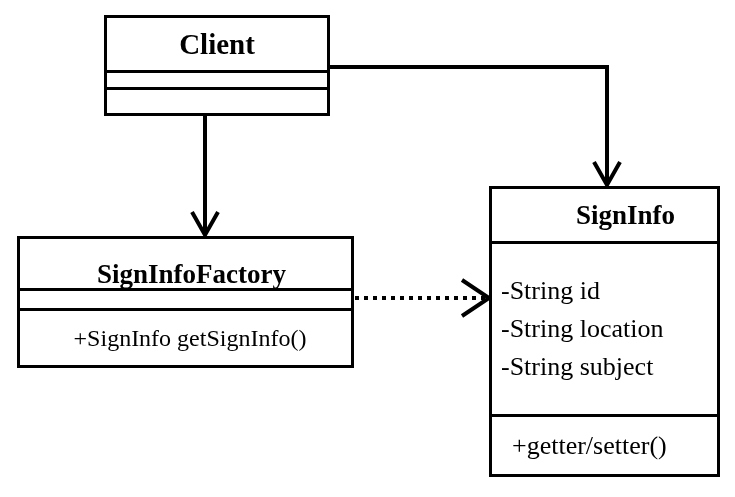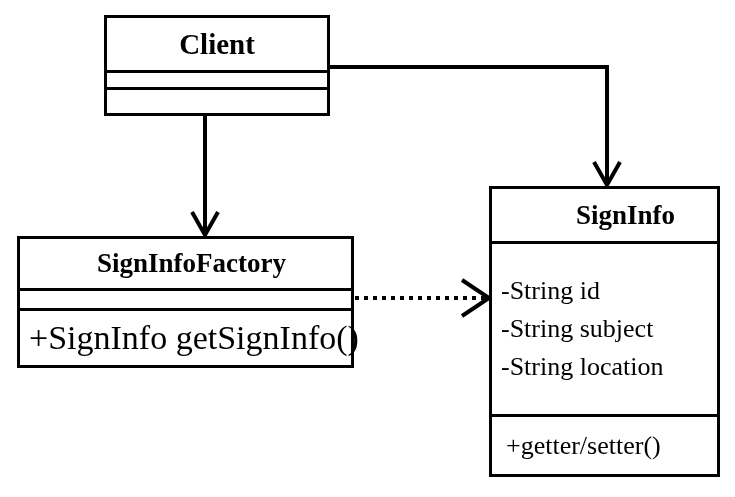--- a/index.html
+++ b/index.html
@@ -65,31 +65,31 @@
 
   
   #factory-class {
     left: 17px;
     top: 236px;
     width: 337px;
     height: 132px;
   }
   #factory-title-compartment {
     height: 52px;
-    justify-content: center;
+    justify-content: flex-end;
     padding-left: 12px;
   }
   #factory-title-compartment .class-title { font-size: 27px; }
   #factory-attributes-compartment { height: 20px; }
   #factory-methods-compartment {
     flex: 1;
     justify-content: center;
     padding-left: 9px;
   }
-  #factory-methods-compartment .member { font-size: 34px; text-align: center; }
+  #factory-methods-compartment .member { font-size: 24px; text-align: center; }
 
   
   #signinfo-class {
     left: 489px;
     top: 186px;
     width: 231px;
     height: 291px;
   }
   #signinfo-title-compartment {
     height: 55px;
@@ -100,21 +100,21 @@
   #signinfo-attributes-compartment {
     height: 173px;
     justify-content: center;
     padding-left: 9px;
     gap: 12px;
   }
   #signinfo-attributes-compartment .member { font-size: 26px; }
   #signinfo-methods-compartment {
     flex: 1;
     justify-content: center;
-    padding-left: 14px;
+    padding-left: 20px;
   }
   #signinfo-methods-compartment .member { font-size: 26px; }
 
   
   #connectors {
     position: absolute;
     left: 0;
     top: 0;
     width: 735px;
     height: 497px;
@@ -161,21 +161,21 @@
       <div class="member">+SignInfo getSignInfo()</div>
     </div>
   </div>
 
   <div class="uml-class" id="signinfo-class">
     <div class="compartment divided" id="signinfo-title-compartment">
       <div class="class-title">SignInfo</div>
     </div>
     <div class="compartment divided" id="signinfo-attributes-compartment">
       <div class="member">-String id</div>
+      <div class="member">-String location</div>
       <div class="member">-String subject</div>
-      <div class="member">-String location</div>
     </div>
     <div class="compartment" id="signinfo-methods-compartment">
       <div class="member">+getter/setter()</div>
     </div>
   </div>
 
 </div>
 
 </body></html>

